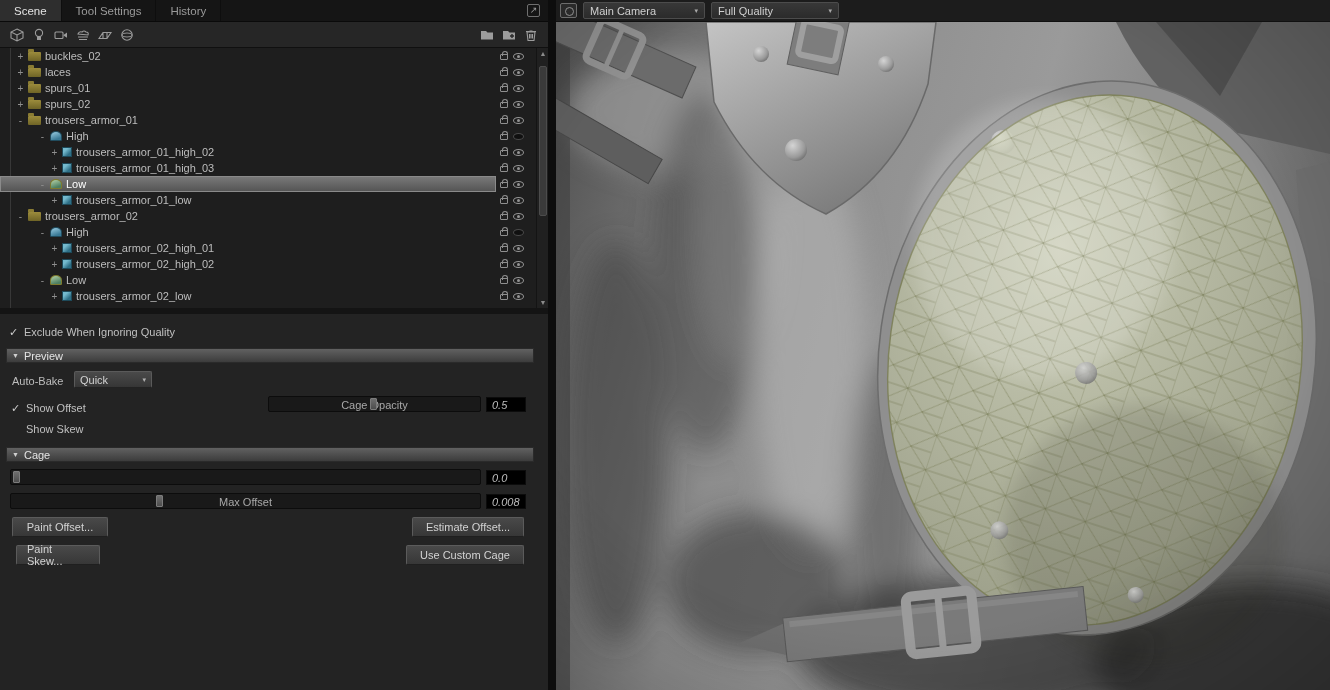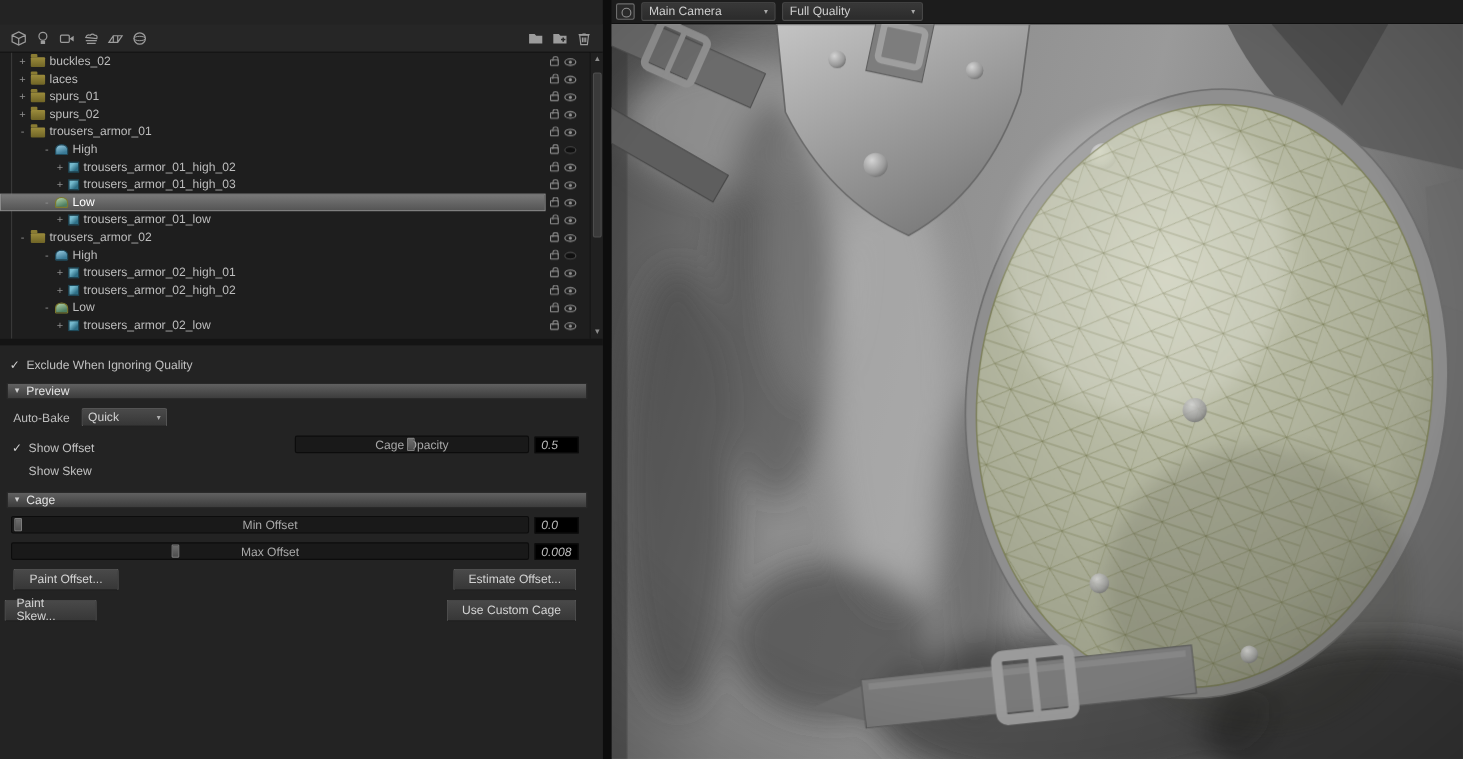--- a/index.html
+++ b/index.html
@@ -102,20 +102,26 @@
   .vdrop.cam { width:122px; } .vdrop.qual { width:128px; }
   .render { position:absolute; left:0; top:22px; width:774px; height:668px; display:block; }
 </style>
 </head>
 <body>
 
 <div class="app">
 
   <div class="left-panel">
 
+    <div class="tabbar">
+      <div class="tab active">Scene</div>
+      <div class="tab">Tool Settings</div>
+      <div class="tab">History</div>
+      <div class="popout">↗</div>
+    </div>
 
     <div class="toolbar">
       <div class="tb-icon">
         <svg width="16" height="16">
             <path d="M8 2 L14 5 V11 L8 14 L2 11 V5 Z M2 5 L8 8 L14 5 M8 8 V14" fill="none" stroke="#9c9c9c" stroke-width="1.1"></path>
           </svg>
       </div>
       <div class="tb-icon">
         <svg width="16" height="16">
             <circle cx="8" cy="6" r="3.6" fill="none" stroke="#9c9c9c" stroke-width="1.1"></circle>
@@ -334,34 +340,33 @@
         <span class="chk"></span>
         <span>Show Skew</span>
       </div>
 
       <div class="sect" style="top:133px;">
         <span class="tri">▼</span>
         <span>Cage</span>
       </div>
 
       <div class="slider" style="left:10px; top:155px; width:471px;">
-        <span class="slabel">Min Offset</span>
         <span class="thumb" style="left:2px;"></span>
       </div>
       <div class="valbox" style="left:486px; top:156px;">0.0</div>
 
       <div class="slider" style="left:10px; top:179px; width:471px;">
         <span class="slabel">Max Offset</span>
         <span class="thumb" style="left:31%;"></span>
       </div>
       <div class="valbox" style="left:486px; top:180px;">0.008</div>
 
       <div class="btn" style="left:12px; top:203px; width:96px;">Paint Offset...</div>
       <div class="btn" style="right:24px; top:203px; width:112px;">Estimate Offset...</div>
-      <div class="btn" style="left:4px; top:231px; width:84px;">Paint Skew...</div>
+      <div class="btn" style="left:16px; top:231px; width:84px;">Paint Skew...</div>
       <div class="btn" style="right:24px; top:231px; width:118px;">Use Custom Cage</div>
     </div>
   </div>
 
   <div class="viewport">
     <div class="vbar">
       <div class="vcam-icon"></div>
       <div class="vdrop cam">
         <span>Main Camera</span>
         <span class="caret">▾</span>

